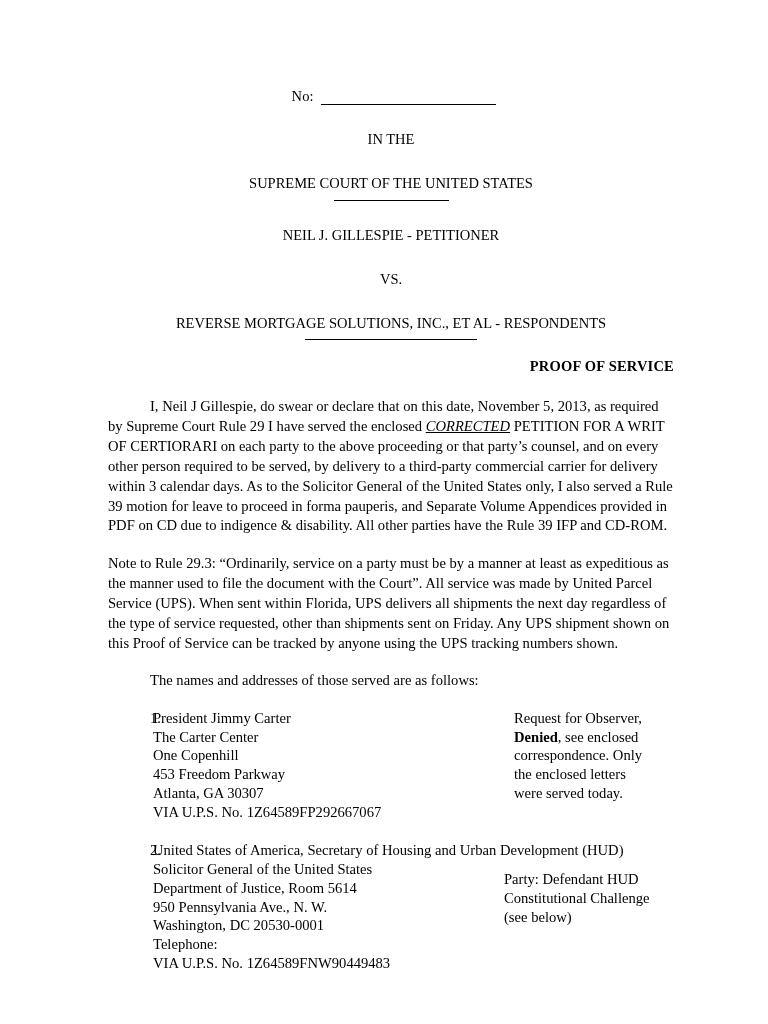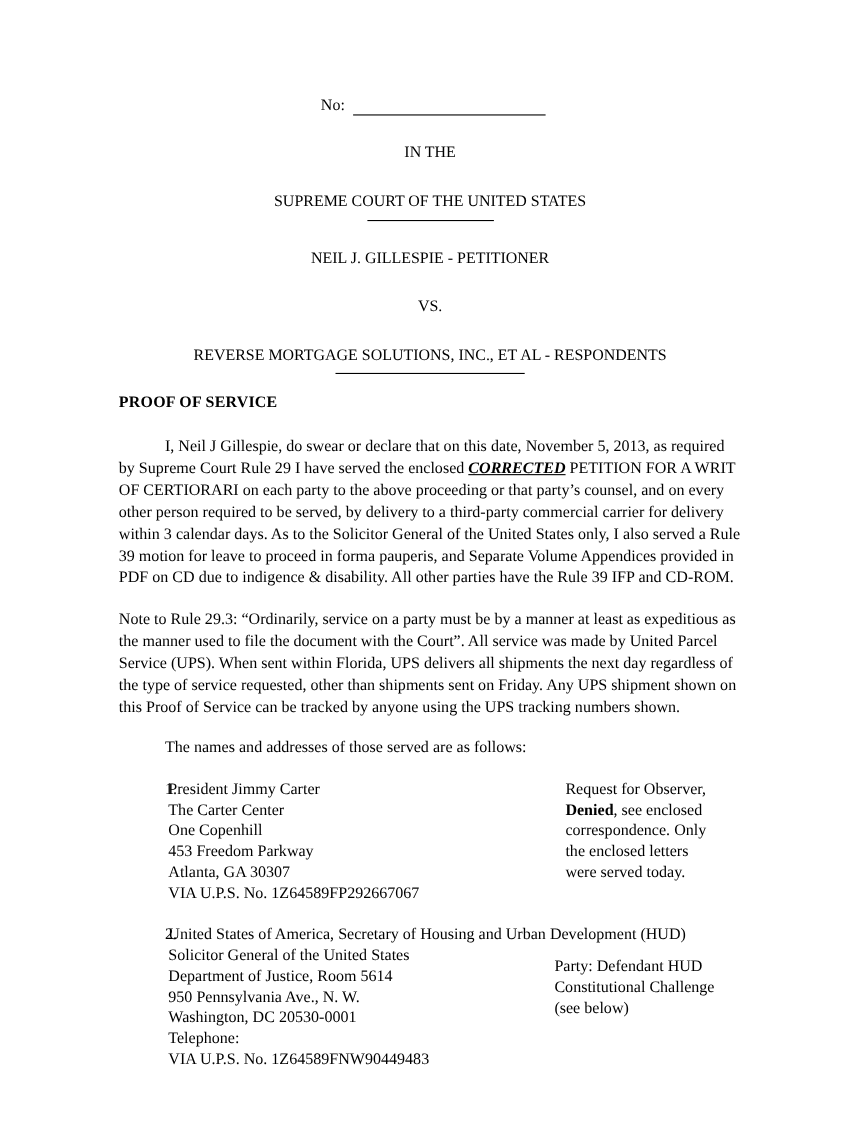--- a/index.html
+++ b/index.html
@@ -67,36 +67,36 @@
     text-align: center;
     font-size: 14.5px;
     margin: 0 0 27px 0;
   }
   .respondents {
     text-align: center;
     font-size: 14.5px;
     margin: 0 0 0 0;
   }
   .doc-title {
-    text-align: left;
+    text-align: right;
     font-size: 14.5px;
     font-weight: bold;
     margin: 0 0 22px 0;
     letter-spacing: 0.2px;
   }
   p.body {
     font-size: 14.6px;
     line-height: 1.365;
     margin: 0 0 18px 0;
     text-align: left;
   }
   p.body.indent { text-indent: 42px; }
   .u { }
   .i { }
-  .bi { font-style: italic; text-decoration: underline; font-weight: bold; }
+  .bi { font-style: italic; text-decoration: underline; font-weight: normal; }
   .b { font-weight: bold; }
   .names-line {
     font-size: 14.6px;
     margin: 0 0 20px 0;
     text-indent: 42px;
   }
   .entry {
     position: relative;
     margin: 0 0 20px 0;
     min-height: 20px;

